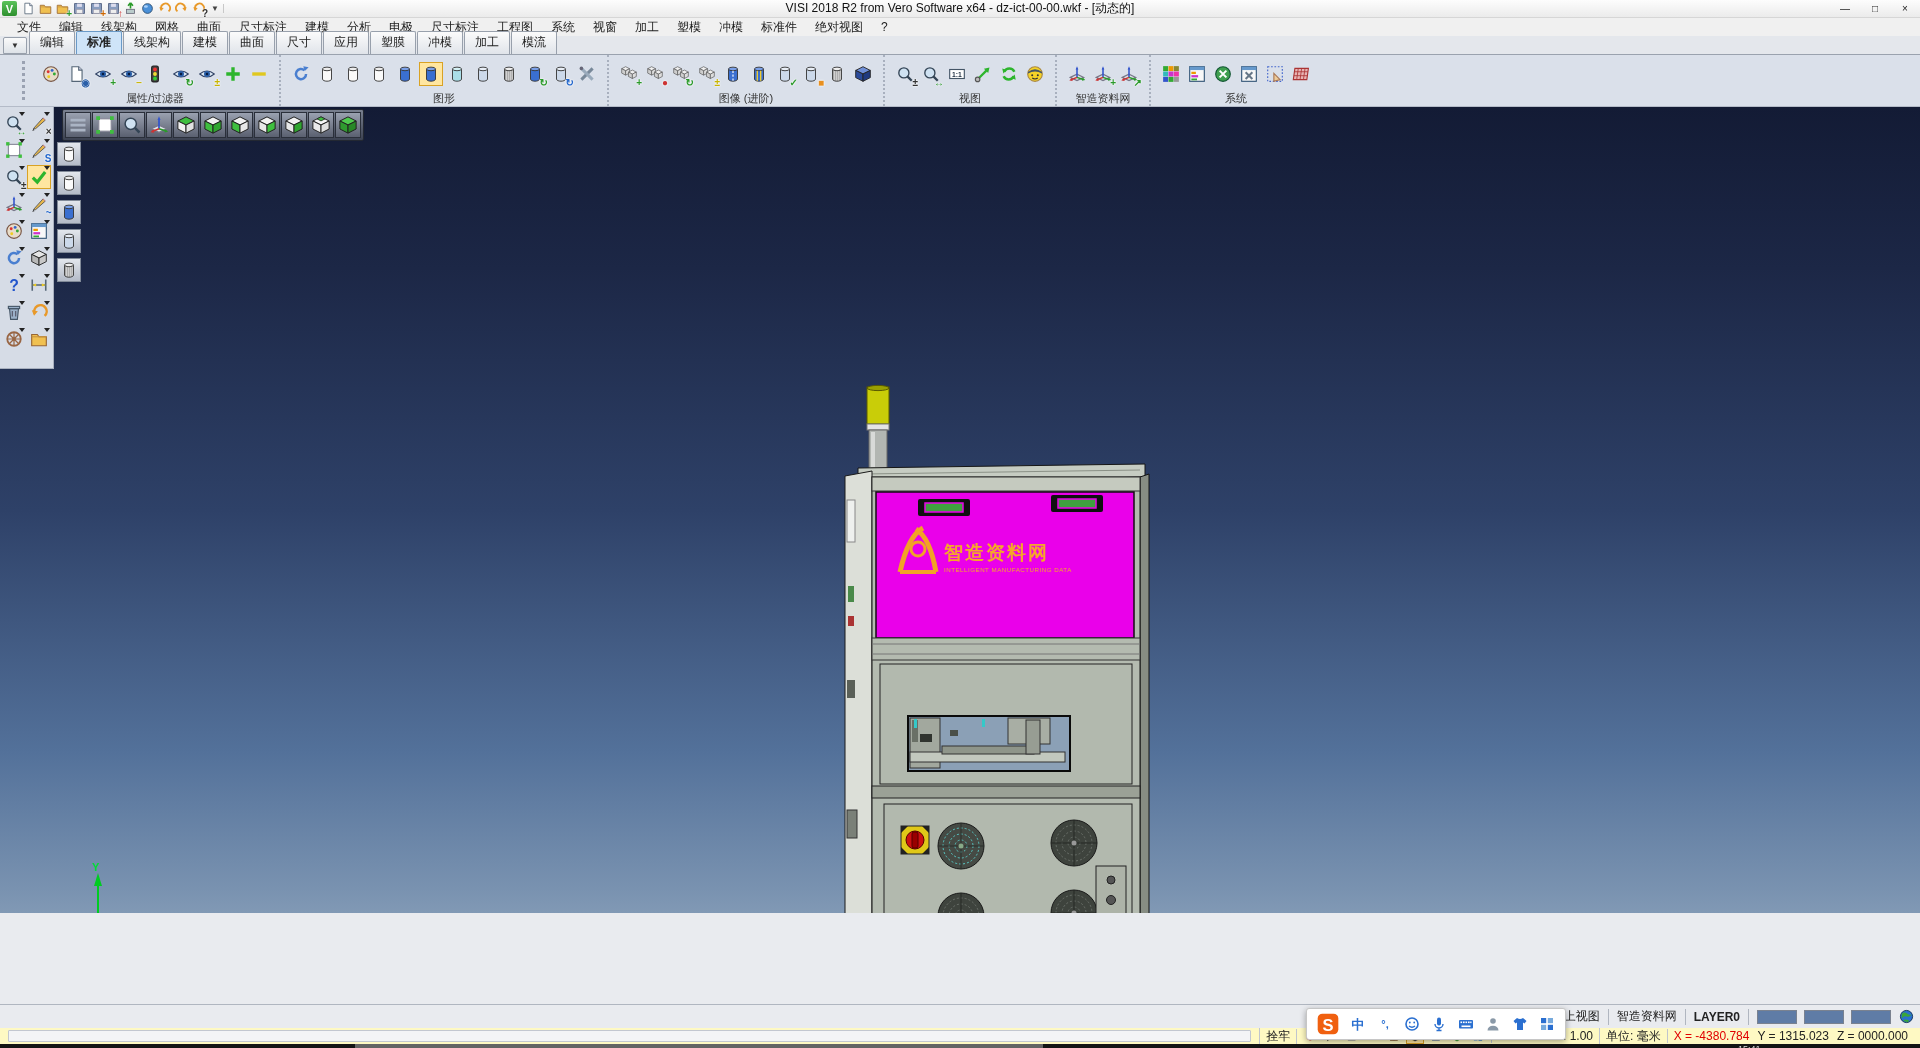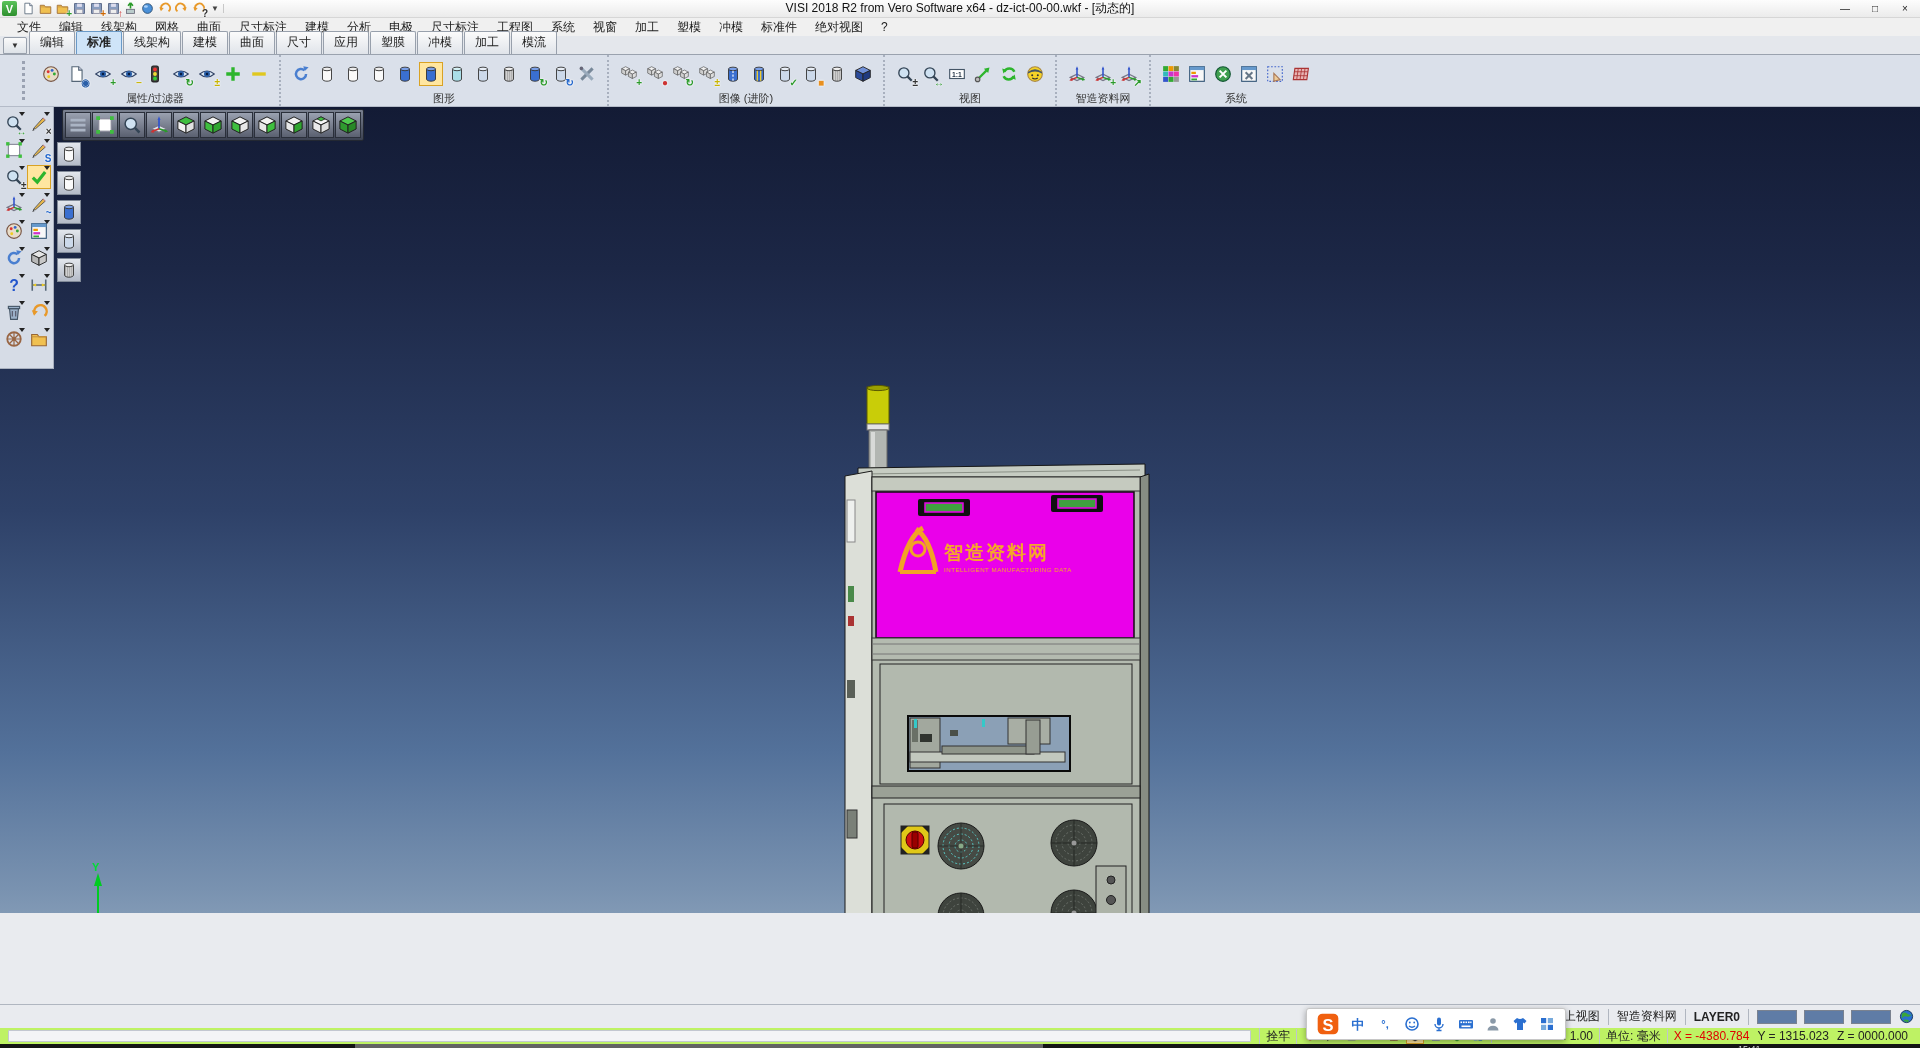--- a/index.html
+++ b/index.html
@@ -47,21 +47,21 @@
 
 .statusbar1{position:absolute;top:1004px;left:0;right:0;height:24px;background:#e9ebef;border-top:1px solid #b0b6c0;display:flex;align-items:center;font-size:12px}
 .s1right{margin-left:auto;display:flex;align-items:center;padding-right:6px}
 .s1sep{width:1px;height:16px;background:#b0b6c0;margin:0 8px}
 .s1item{display:flex;align-items:center;gap:4px;white-space:nowrap}
 .s1icon{width:15px;height:15px;display:inline-block}
 .s1icon svg{width:100%;height:100%}
 .swatches{display:flex;gap:7px;margin-right:8px}
 .swatch{width:40px;height:14px;border:1px solid #7a8290}
 .layer{font-weight:bold}
-.statusbar2{position:absolute;top:1028px;left:0;right:0;height:16px;background:#bef264;display:flex;align-items:center;font-size:12px}
+.statusbar2{position:absolute;top:1028px;left:0;right:0;height:16px;background:#fef9c3;display:flex;align-items:center;font-size:12px}
 .sunken{flex:1;height:12px;margin:0 8px;background:#f3f4f6;border:1px solid #c2c7d0;border-radius:1px}
 .s2item{white-space:nowrap;padding:0 6px;border-left:1px solid #c0c5ce;display:flex;align-items:center;gap:2px}
 .s2icons{display:flex;gap:3px;padding:0 4px;border-left:1px solid #c0c5ce}
 .statusbar2 .ibtn{width:18px;height:15px;padding:1px}
 .coordx{color:#e00000}
 .coords span{margin-right:6px}
 
 .taskbar{position:absolute;top:1044px;left:0;right:0;height:4px;background:#141414;overflow:hidden}
 .tseg{position:absolute;left:355px;width:688px;top:0;height:4px;background:#636363}
 .ttime{position:absolute;left:1738px;top:0;color:#ddd;font-size:9px;line-height:10px}

